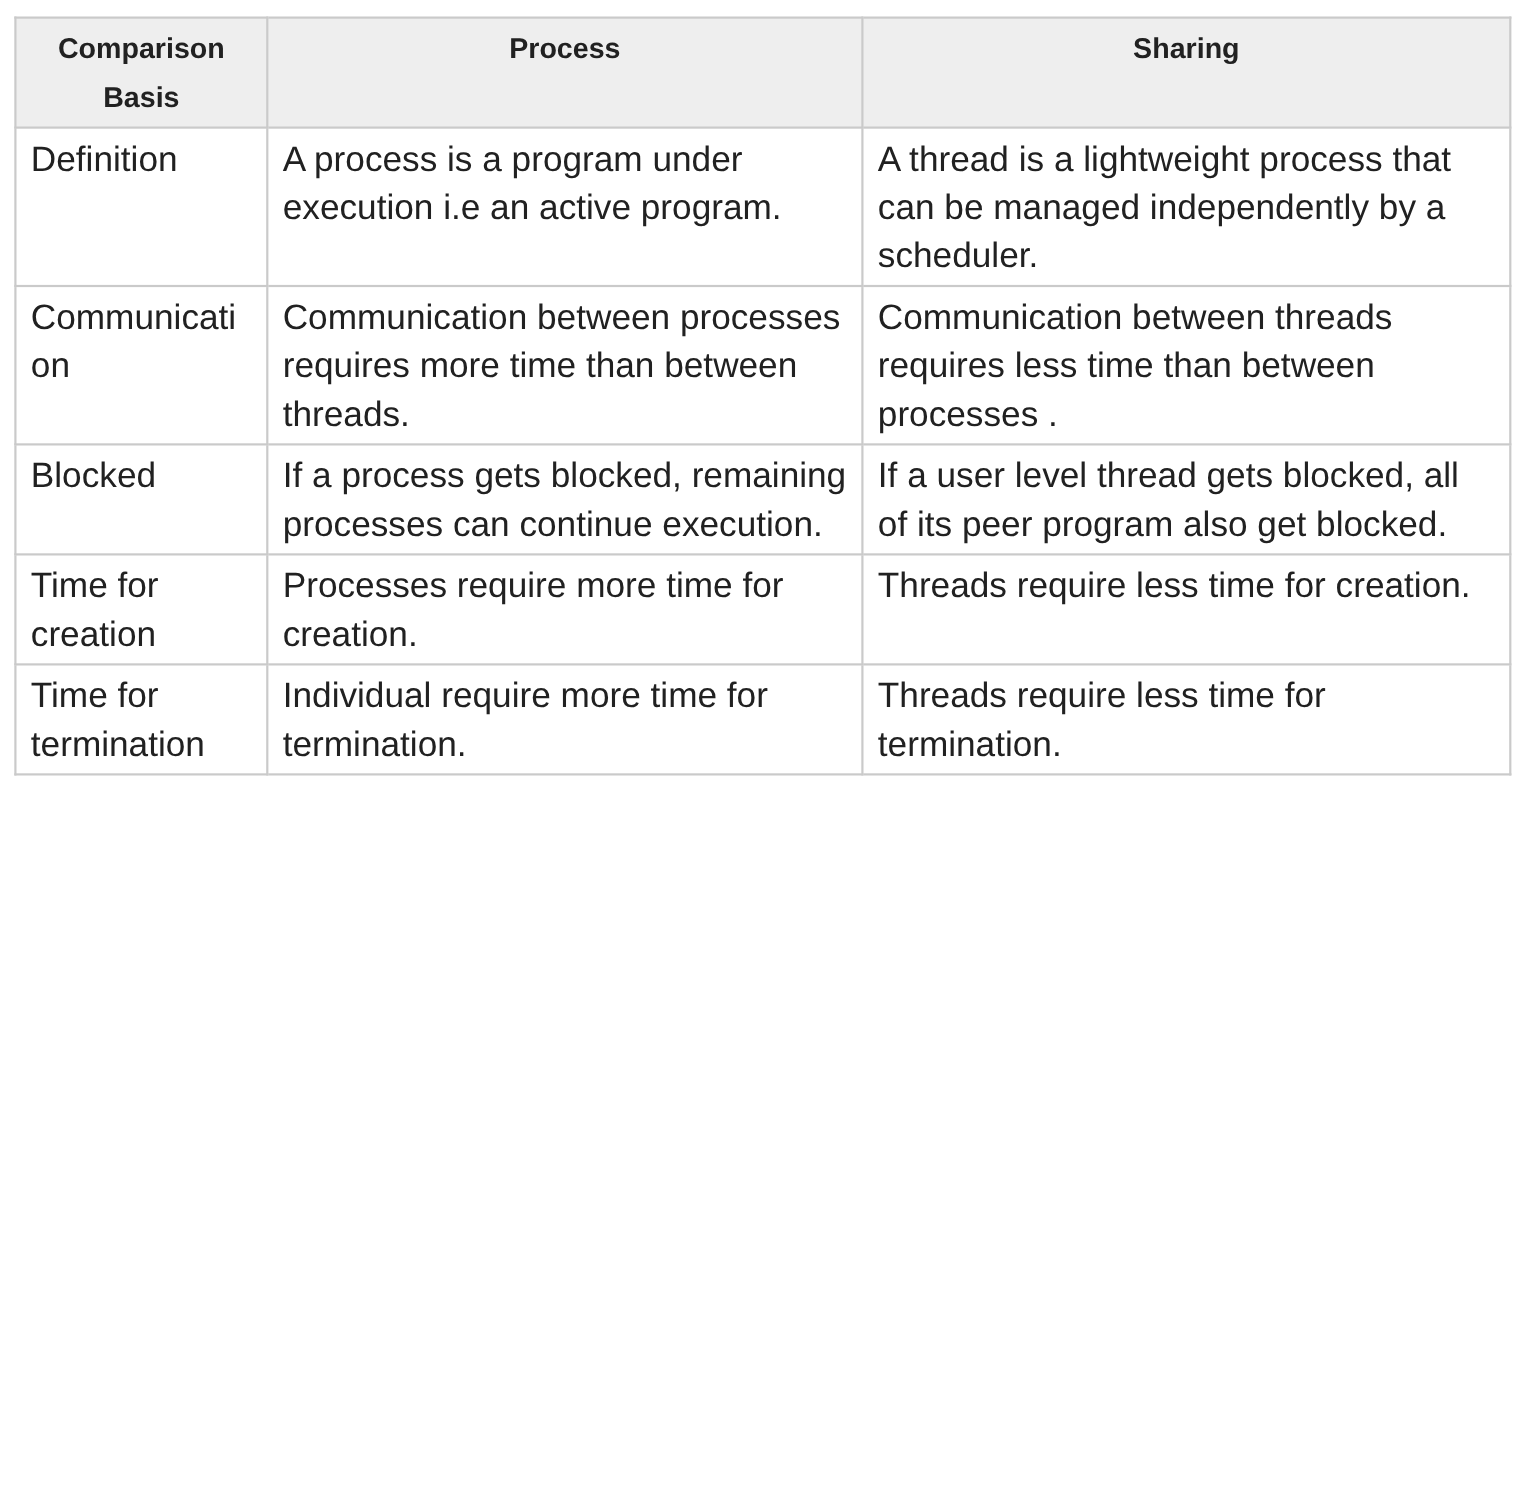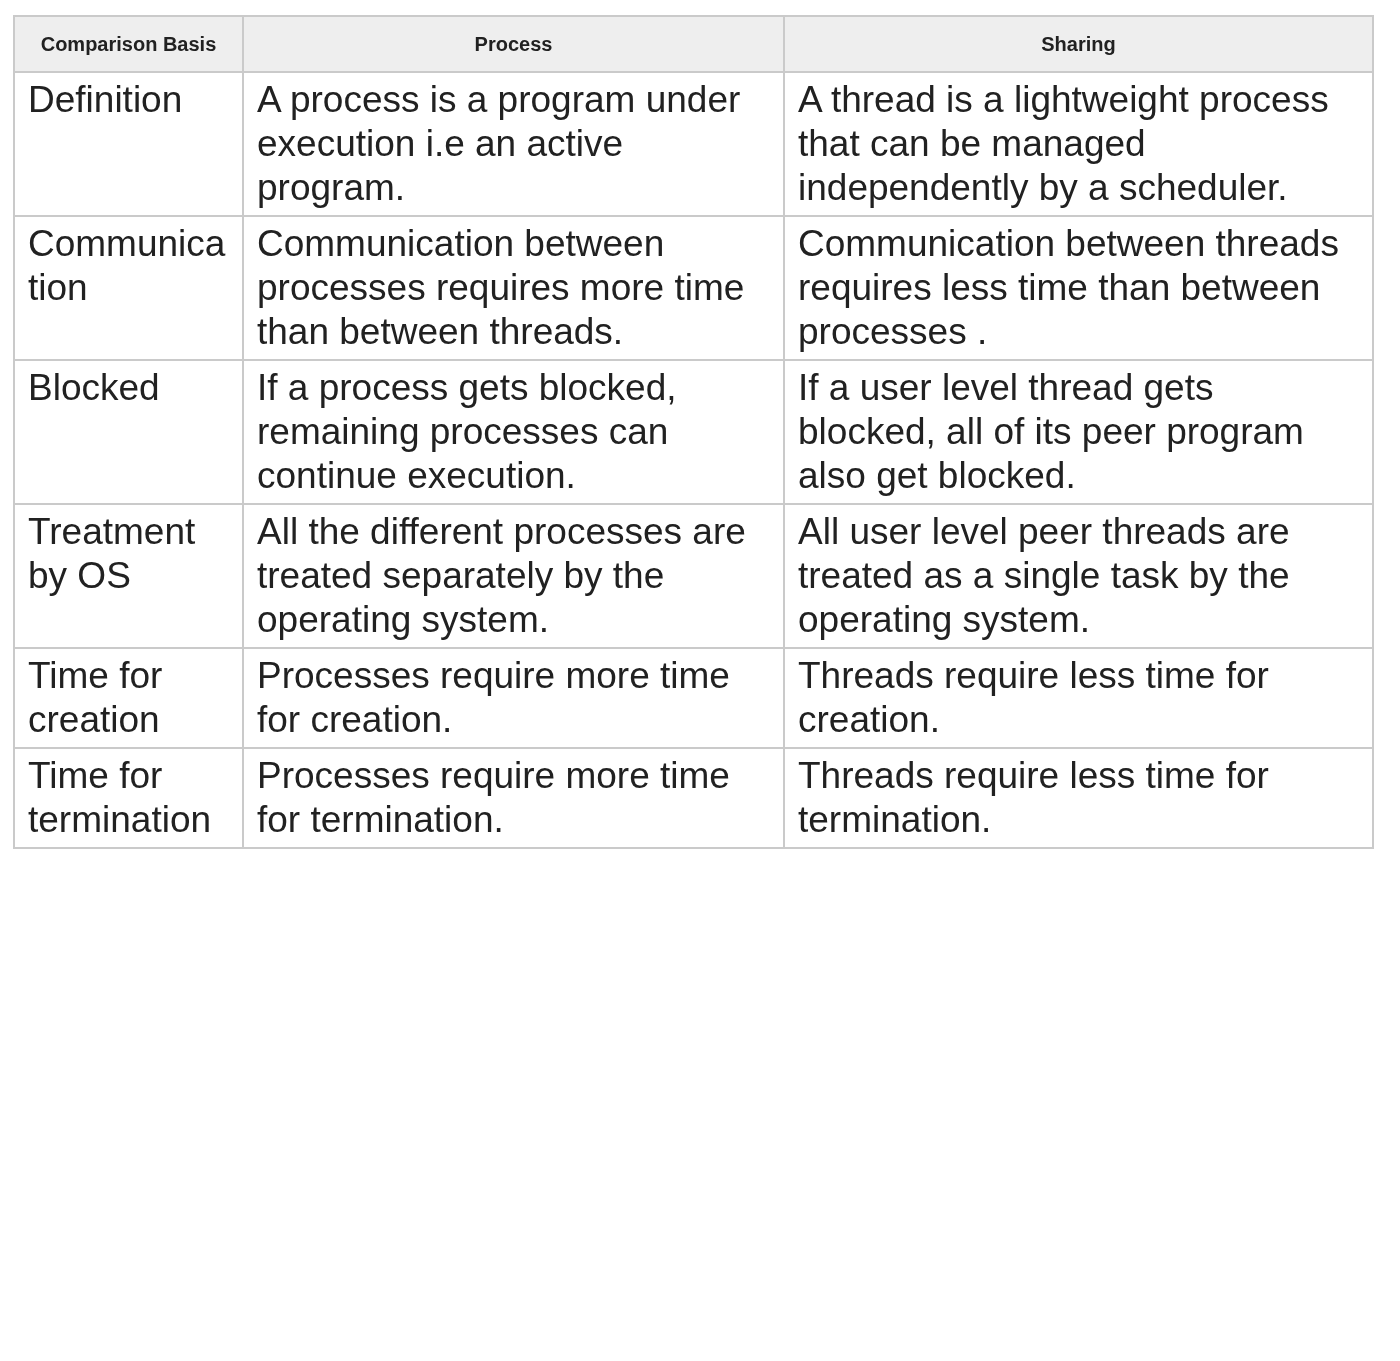--- a/index.html
+++ b/index.html
@@ -31,27 +31,27 @@
     background: var(--cell-bg);
   }
   th, td {
     border: 2px solid var(--border-color);
     vertical-align: top;
     padding: 5px 13px;
     overflow-wrap: break-word;
   }
   th {
     background: var(--header-bg);
-    font-size: 20px;
+    font-size: 26px;
     line-height: 44px;
     font-weight: bold;
     text-align: center;
   }
   td {
-    font-size: 37px;
+    font-size: 32px;
     line-height: 44px;
     text-align: left;
     background: var(--cell-bg);
   }
   col.col-basis   { width: 229px; }
   col.col-process { width: 541px; }
   col.col-thread  { width: 589px; }
 </style>
 </head>
 <body>
@@ -80,29 +80,24 @@
           <td>Communication</td>
           <td>Communication between processes requires more time than between threads.</td>
           <td>Communication between threads requires less time than between processes .</td>
         </tr>
         <tr>
           <td>Blocked</td>
           <td>If a process gets blocked, remaining processes can continue execution.</td>
           <td>If a user level thread gets blocked, all of its peer program also get blocked.</td>
         </tr>
         <tr>
-          <td>Treatment by OS</td>
-          <td>All the different processes are treated separately by the operating system.</td>
-          <td>All user level peer threads are treated as a single task by the operating system.</td>
-        </tr>
-        <tr>
           <td>Time for creation</td>
           <td>Processes require more time for creation.</td>
           <td>Threads require less time for creation.</td>
         </tr>
         <tr>
           <td>Time for termination</td>
-          <td>Processes require more time for termination.</td>
+          <td>Individual require more time for termination.</td>
           <td>Threads require less time for termination.</td>
         </tr>
       </tbody>
   </table>
 </div>
 
 </body></html>

